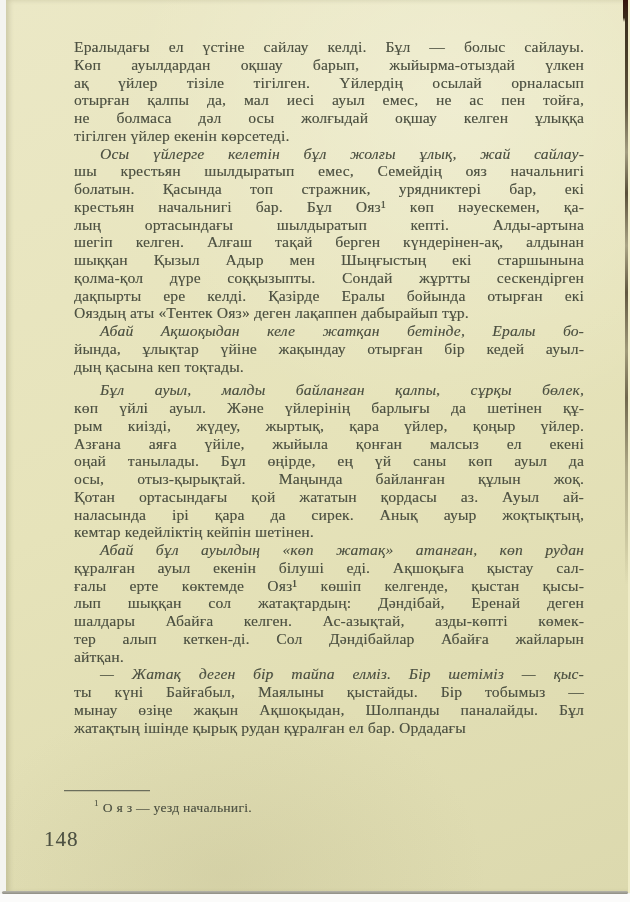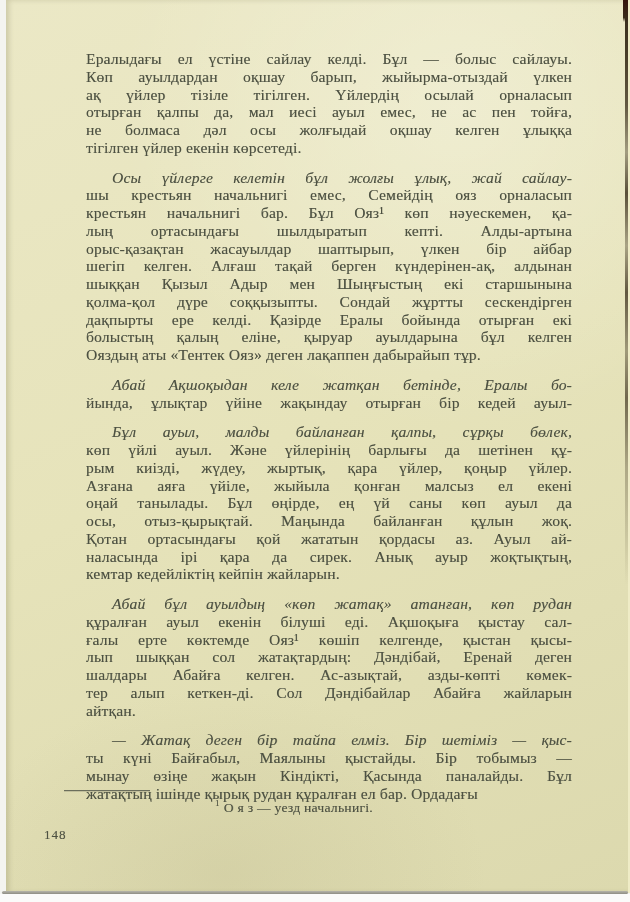--- a/index.html
+++ b/index.html
@@ -49,40 +49,39 @@
   }
 
   
   .textblock{
     position:absolute;left:68px;top:38px;width:510px;
     font-size:15.5px;line-height:17.75px;
     color:var(--ink);
     letter-spacing:0.2px;
     text-shadow:0.3px 0.3px 0.6px rgba(77,81,66,0.45);
   }
-  .para{margin:12px;}
+  .para{margin:0;}
   .para.gap{margin-top:6px;}
   .line{text-align:justify;text-align-last:justify;}
   .line.last{text-align-last:left;}
   .para.indent .line.first{padding-left:26px;font-style:italic;}
 
   .footnote-rule{
     position:absolute;left:58px;top:790px;width:86px;height:1px;
     background:#6b6e5c;box-shadow:0 0.5px 0 rgba(107,110,92,.5);
   }
   .footnote{
     position:absolute;left:88px;top:798px;width:400px;
     font-size:13.5px;color:var(--ink);letter-spacing:0.3px;
     text-shadow:0.3px 0.3px 0.5px rgba(77,81,66,0.4);
-    text-align:center;
   }
   .footnote sup{font-size:9px;margin-right:4px;}
   .pagenum{
     position:absolute;left:38px;top:827px;
-    font-size:13px;color:var(--ink);letter-spacing:1px;
+    font-size:21px;color:var(--ink);letter-spacing:1px;
     text-shadow:0.3px 0.3px 0.5px rgba(77,81,66,0.4);
   }
 </style>
 </head>
 <body>
 
 <div class="stage">
 
   <div class="page">
 
@@ -90,59 +89,59 @@
         <div class="para">
           <div class="line first">Ералыдағы ел үстіне сайлау келді. Бұл — болыс сайлауы.</div>
           <div class="line">Көп ауылдардан оқшау барып, жыйырма-отыздай үлкен</div>
           <div class="line">ақ үйлер тізіле тігілген. Үйлердің осылай орналасып</div>
           <div class="line">отырған қалпы да, мал иесі ауыл емес, не ас пен тойға,</div>
           <div class="line">не болмаса дәл осы жолғыдай оқшау келген ұлыққа</div>
           <div class="line last">тігілген үйлер екенін көрсетеді.</div>
         </div>
         <div class="para indent">
           <div class="line first">Осы үйлерге келетін бұл жолғы ұлық, жай сайлау-</div>
-          <div class="line">шы крестьян начальнигі емес, Семейдің ояз орналасып</div>
+          <div class="line">шы крестьян шылдыратып емес, Семейдің ояз начальнигі</div>
+          <div class="line">болатын. Қасында топ стражник, урядниктері бар, екі</div>
           <div class="line">крестьян начальнигі бар. Бұл Ояз¹ көп нәуескемен, қа-</div>
           <div class="line">лың ортасындағы шылдыратып кепті. Алды-артына</div>
-          <div class="line">орыс-қазақтан жасауылдар шаптырып, үлкен бір айбар</div>
           <div class="line">шегіп келген. Алғаш тақай берген күндерінен-ақ, алдынан</div>
           <div class="line">шыққан Қызыл Адыр мен Шыңғыстың екі старшынына</div>
           <div class="line">қолма-қол дүре соққызыпты. Сондай жұртты сескендірген</div>
           <div class="line">дақпырты ере келді. Қазірде Ералы бойында отырған екі</div>
-          <div class="line">болыстың қалың еліне, қыруар ауылдарына бұл келген</div>
           <div class="line last">Ояздың аты «Тентек Ояз» деген лақаппен дабырайып тұр.</div>
         </div>
         <div class="para indent">
           <div class="line first">Абай Ақшоқыдан келе жатқан бетінде, Ералы бо-</div>
           <div class="line">йында, ұлықтар үйіне жақындау отырған бір кедей ауыл-</div>
+          <div class="line last">дың қасына кеп тоқтады.</div>
         </div>
         <div class="para indent gap">
           <div class="line first">Бұл ауыл, малды байланған қалпы, сұрқы бөлек,</div>
           <div class="line">көп үйлі ауыл. Және үйлерінің барлығы да шетінен құ-</div>
           <div class="line">рым киізді, жүдеу, жыртық, қара үйлер, қоңыр үйлер.</div>
           <div class="line">Азғана аяға үйіле, жыйыла қонған малсыз ел екені</div>
           <div class="line">оңай танылады. Бұл өңірде, ең үй саны көп ауыл да</div>
           <div class="line">осы, отыз-қырықтай. Маңында байланған құлын жоқ.</div>
           <div class="line">Қотан ортасындағы қой жататын қордасы аз. Ауыл ай-</div>
           <div class="line">наласында ірі қара да сирек. Анық ауыр жоқтықтың,</div>
-          <div class="line last">кемтар кедейліктің кейпін жайларын.</div>
+          <div class="line last">кемтар кедейліктің кейпін шетінен.</div>
         </div>
         <div class="para indent">
           <div class="line first">Абай бұл ауылдың «көп жатақ» атанған, көп рудан</div>
           <div class="line">құралған ауыл екенін білуші еді. Ақшоқыға қыстау сал-</div>
           <div class="line">ғалы ерте көктемде Ояз¹ көшіп келгенде, қыстан қысы-</div>
           <div class="line">лып шыққан сол жатақтардың: Дәндібай, Еренай деген</div>
           <div class="line">шалдары Абайға келген. Ас-азықтай, азды-көпті көмек-</div>
           <div class="line">тер алып кеткен-ді. Сол Дәндібайлар Абайға жайларын</div>
           <div class="line last">айтқан.</div>
         </div>
         <div class="para indent">
           <div class="line first">— Жатақ деген бір тайпа елміз. Бір шетіміз — қыс-</div>
           <div class="line">ты күні Байғабыл, Маялыны қыстайды. Бір тобымыз —</div>
-          <div class="line">мынау өзіңе жақын Кіндікті, Қасында паналайды. Бұл</div>
+          <div class="line">мынау өзіңе жақын Ақшоқыдан, Шолпанды паналайды. Бұл</div>
           <div class="line last">жатақтың ішінде қырық рудан құралған ел бар. Ордадағы</div>
         </div>
       </div>
 
     <div class="footnote-rule"></div>
 
     <div class="footnote"><sup>1</sup><span>О я з — уезд начальнигі.</span></div>
 
     <div class="pagenum">148</div>
 

